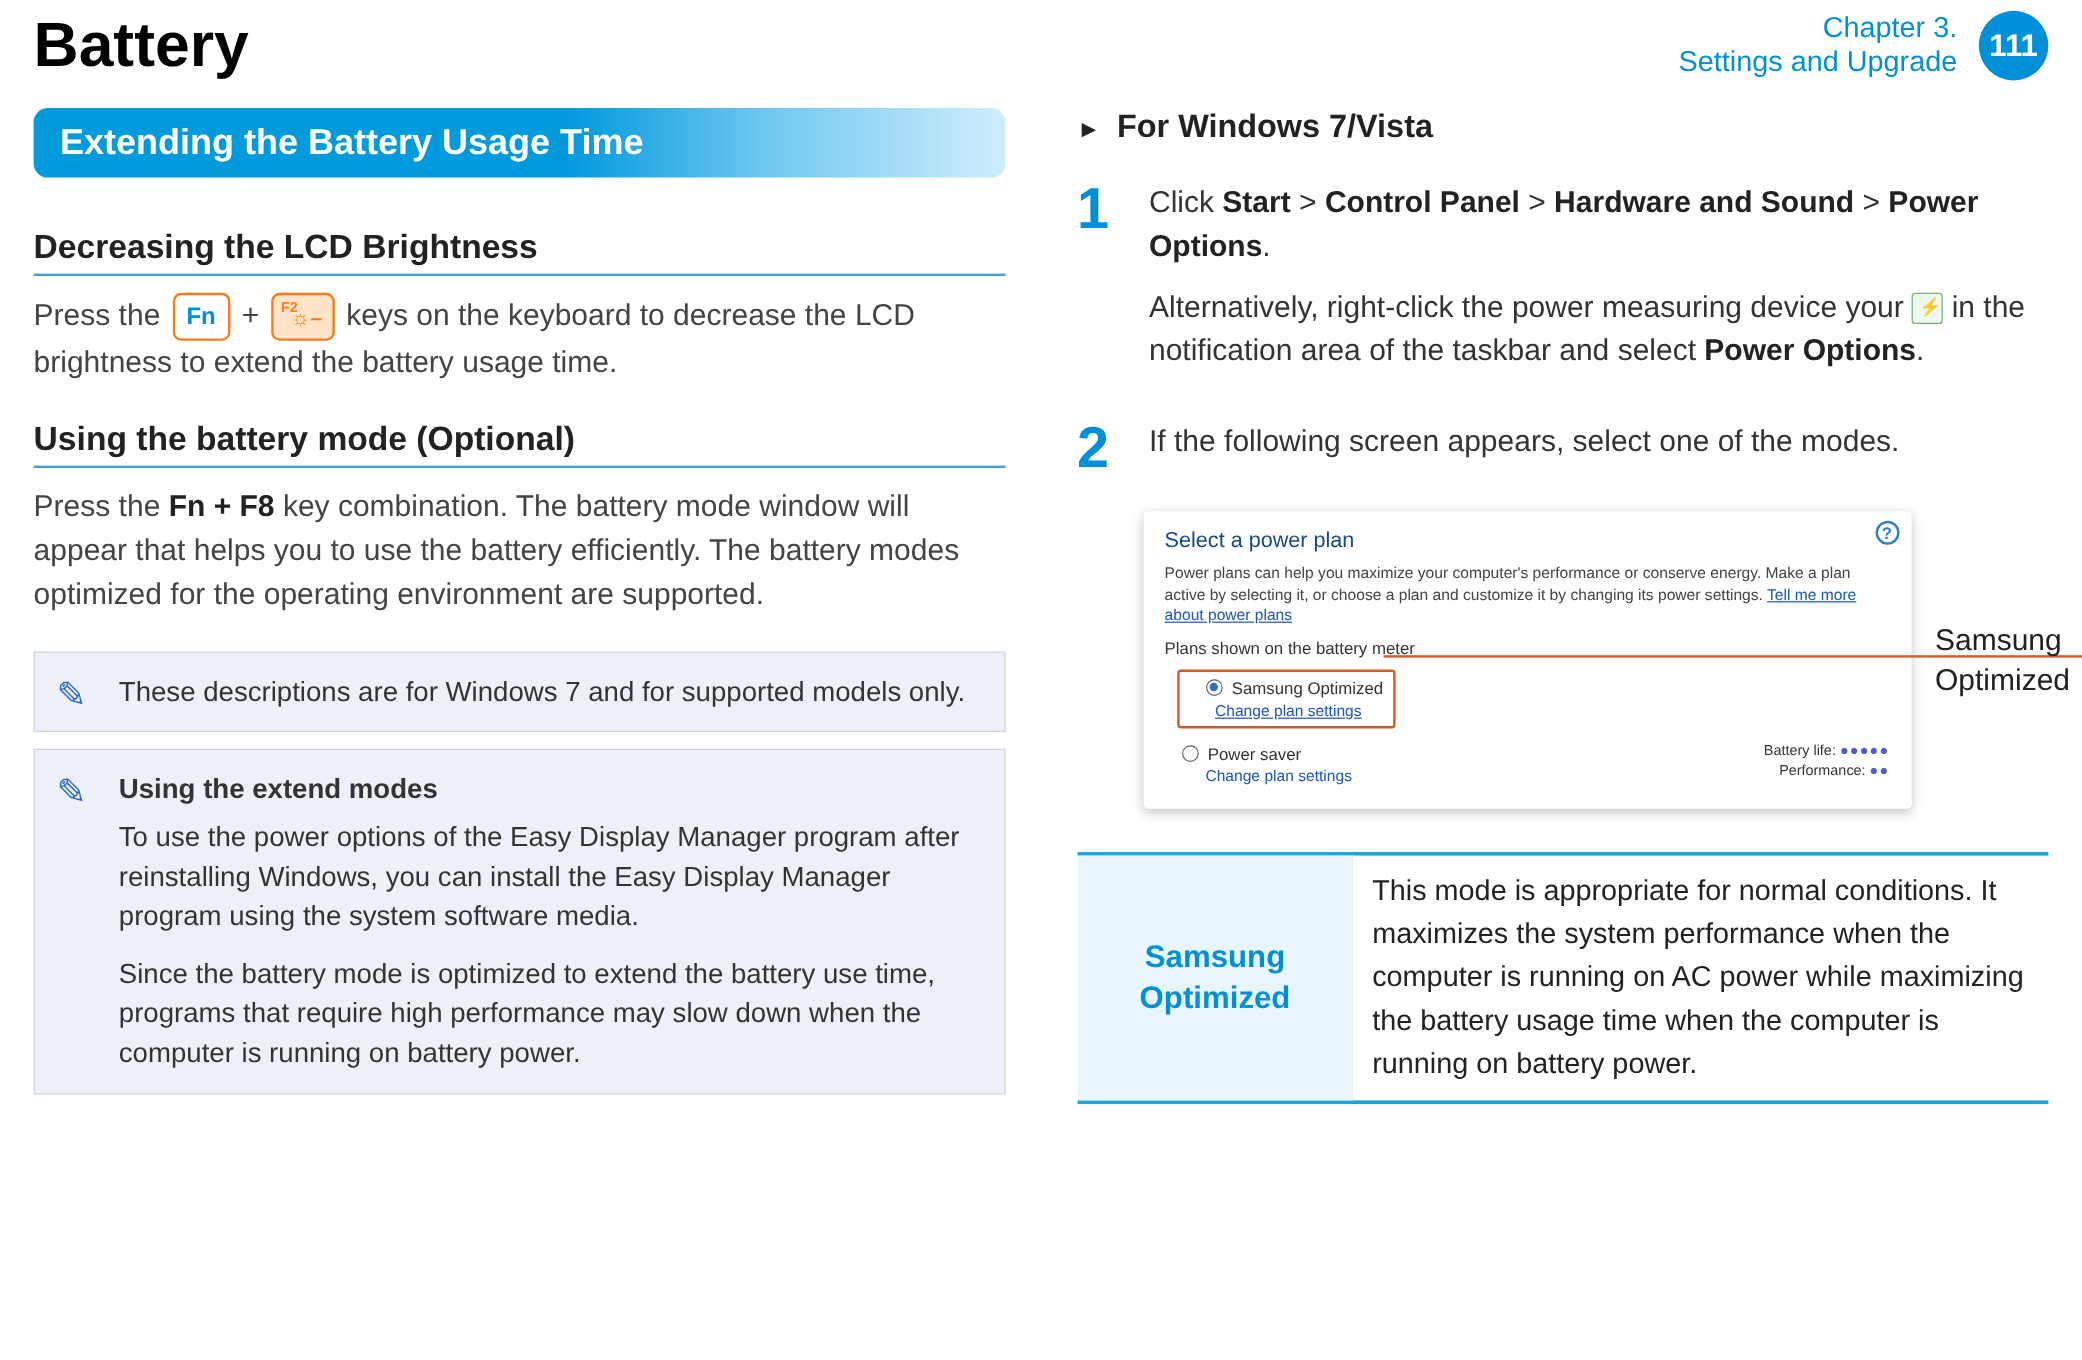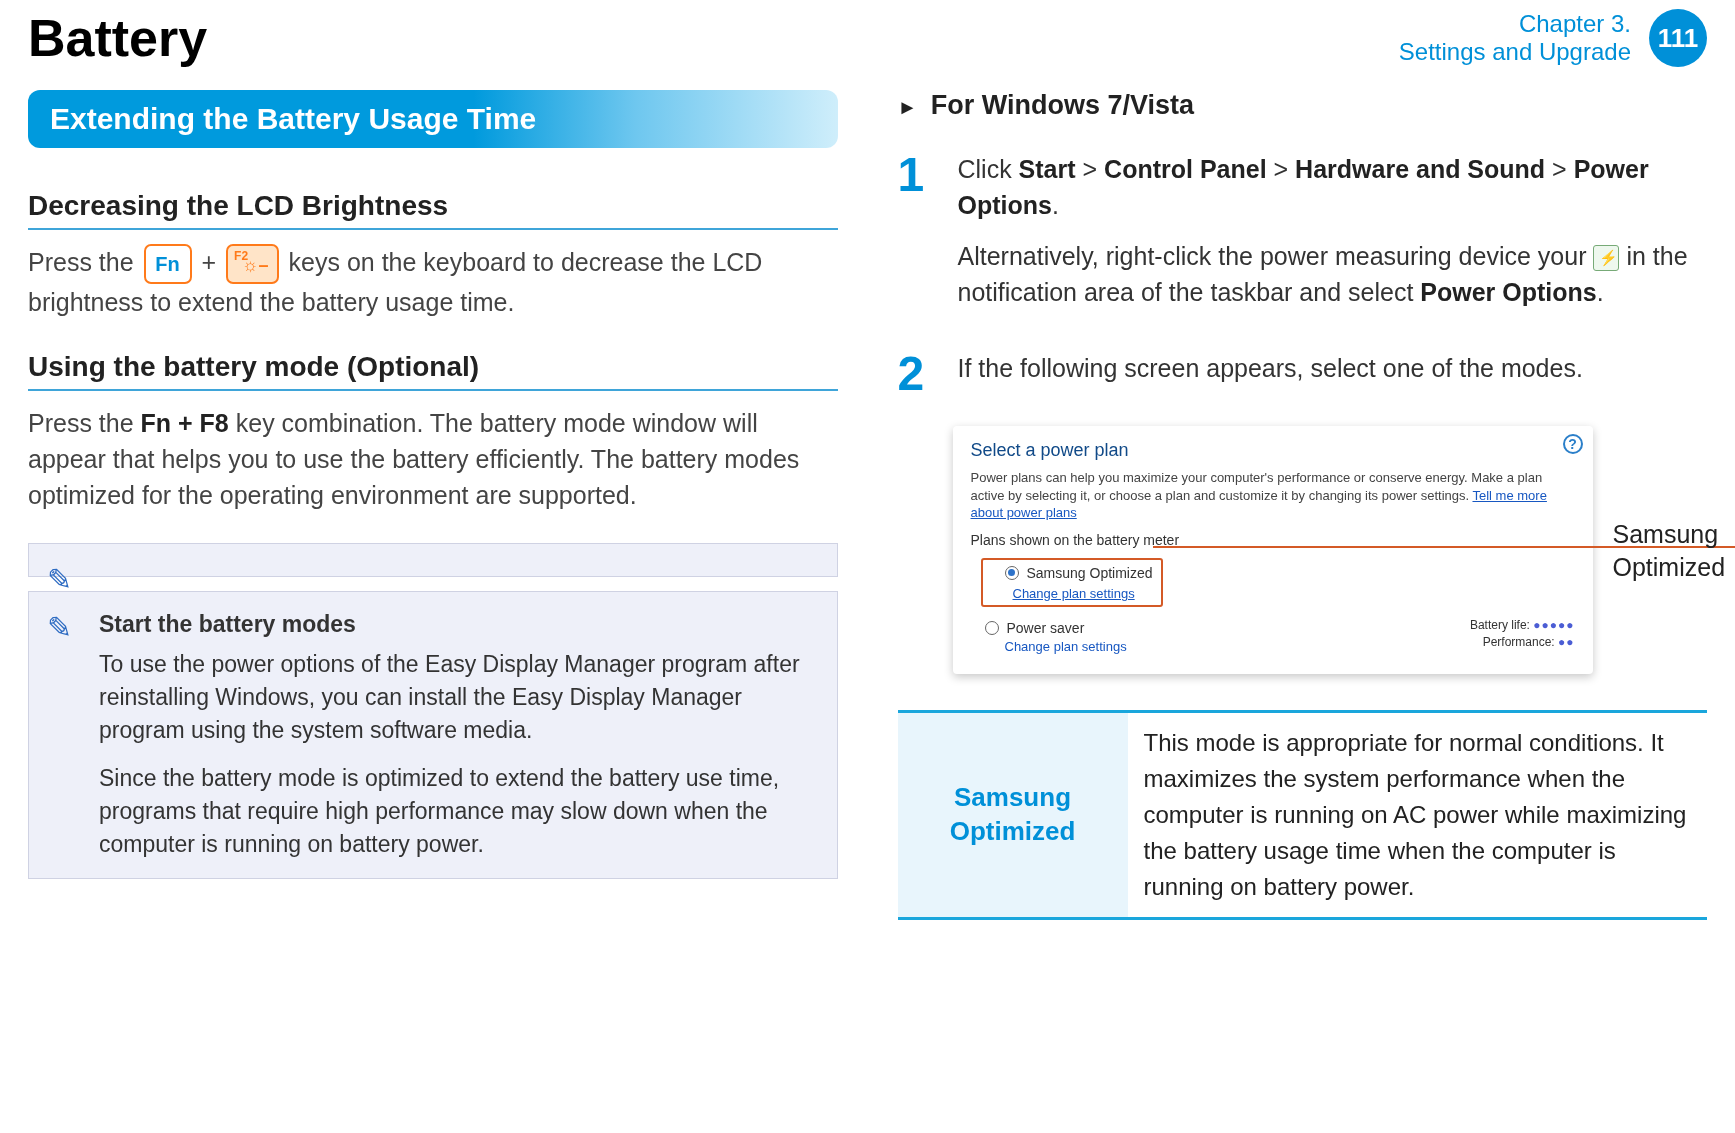--- a/index.html
+++ b/index.html
@@ -248,25 +248,26 @@
 
     <div class="h3">Using the battery mode (Optional)</div>
     <p class="body">
       <span>Press the </span>
       <b>Fn + F8</b>
       <span> key combination. The battery mode window will appear that helps you to use the battery efficiently. The battery modes optimized for the operating environment are supported.</span>
     </p>
 
     <div class="note-box">
       <span class="note-icon">✎</span>
+      <p>These descriptions are for Windows 7 and for supported models only.</p>
     </div>
 
     <div class="note-box">
       <span class="note-icon">✎</span>
-      <div class="nb-title">Start the battery modes</div>
+      <div class="nb-title">Using the extend modes</div>
       <p>To use the power options of the Easy Display Manager program after reinstalling Windows, you can install the Easy Display Manager program using the system software media.</p>
       <p>Since the battery mode is optimized to extend the battery use time, programs that require high performance may slow down when the computer is running on battery power.</p>
     </div>
   </div>
 
   <div class="col">
     <div class="rcol-heading">
       <span class="tri">►</span>
       <span>For Windows 7/Vista</span>
     </div>

